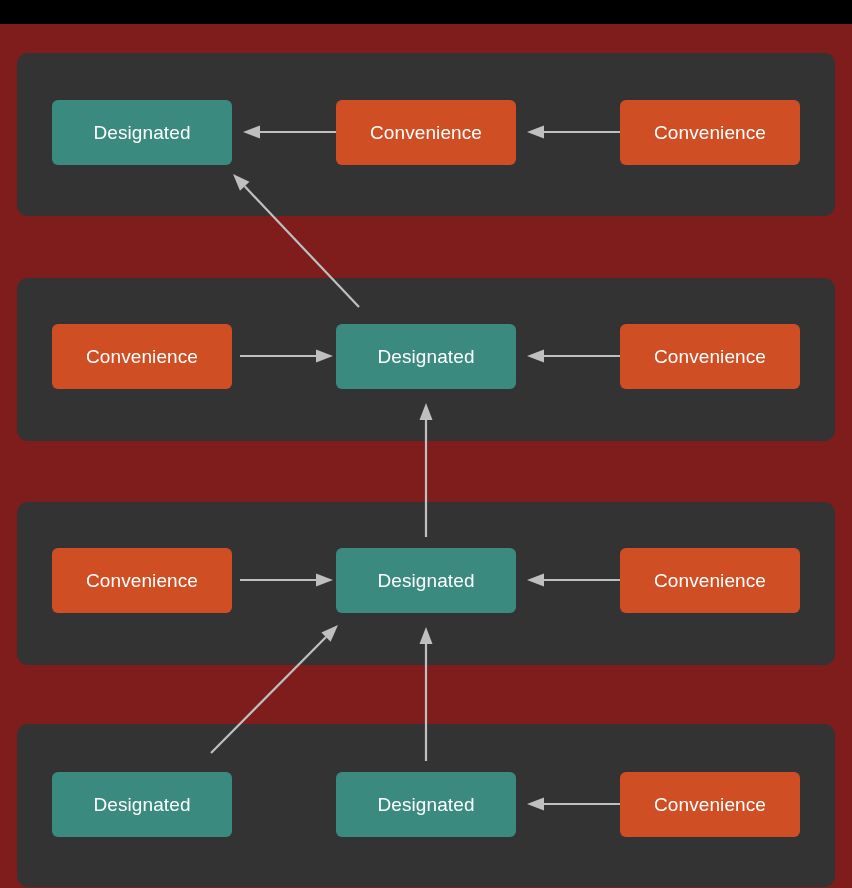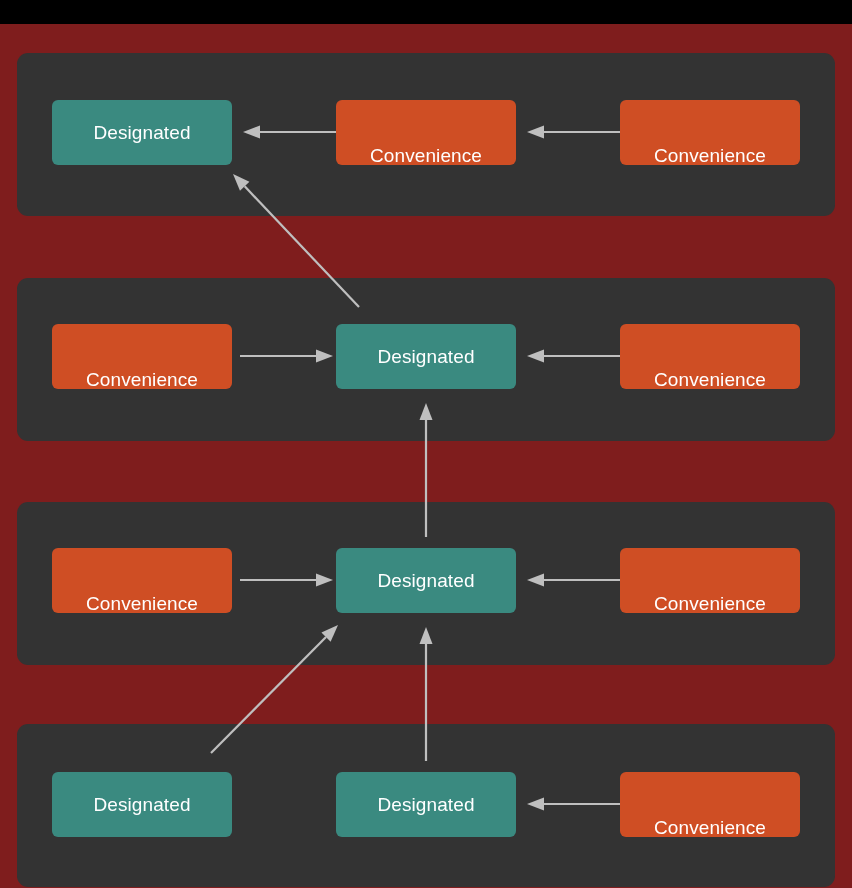--- a/index.html
+++ b/index.html
@@ -42,21 +42,21 @@
     align-items: center;
     justify-content: center;
     color: #ffffff;
     font-size: 19px;
     font-family: "Liberation Sans", sans-serif;
     letter-spacing: 0.1px;
     line-height: 1;
     box-sizing: border-box;
   }
   .node.designated { background: #3A8A80; }
-  .node.convenience { background: #CF4E24; align-items: flex-end; }
+  .node.convenience { background: #CF4E24; }
 
   
   .col-left   { left: 52px; }
   .col-center { left: 336px; }
   .col-right  { left: 620px; }
 
   
   .row-0 { top: 76px; }
   .row-1 { top: 300px; }
   .row-2 { top: 524px; }

